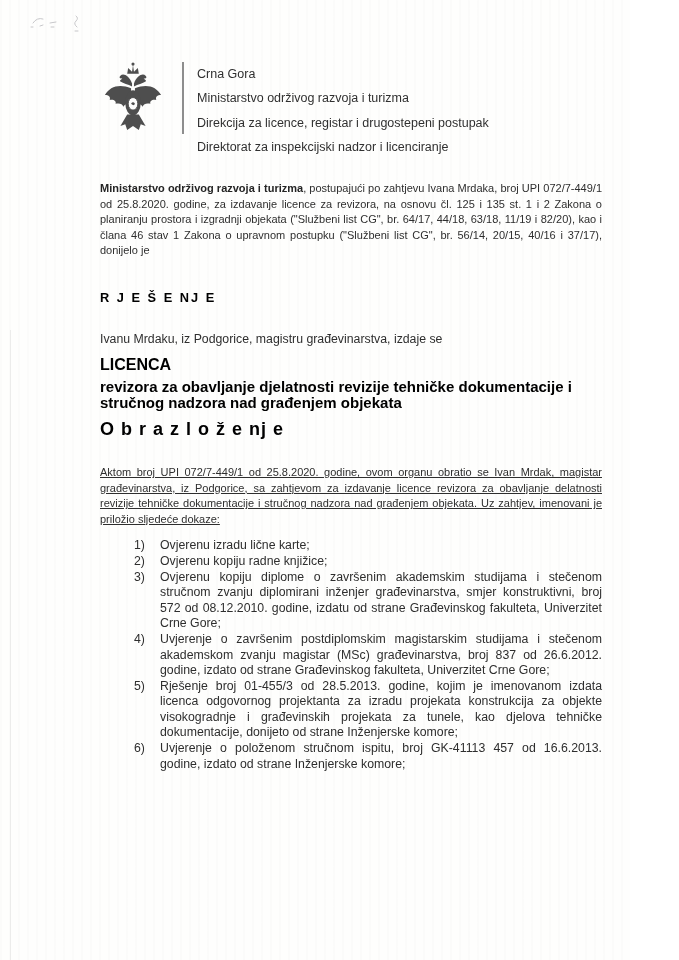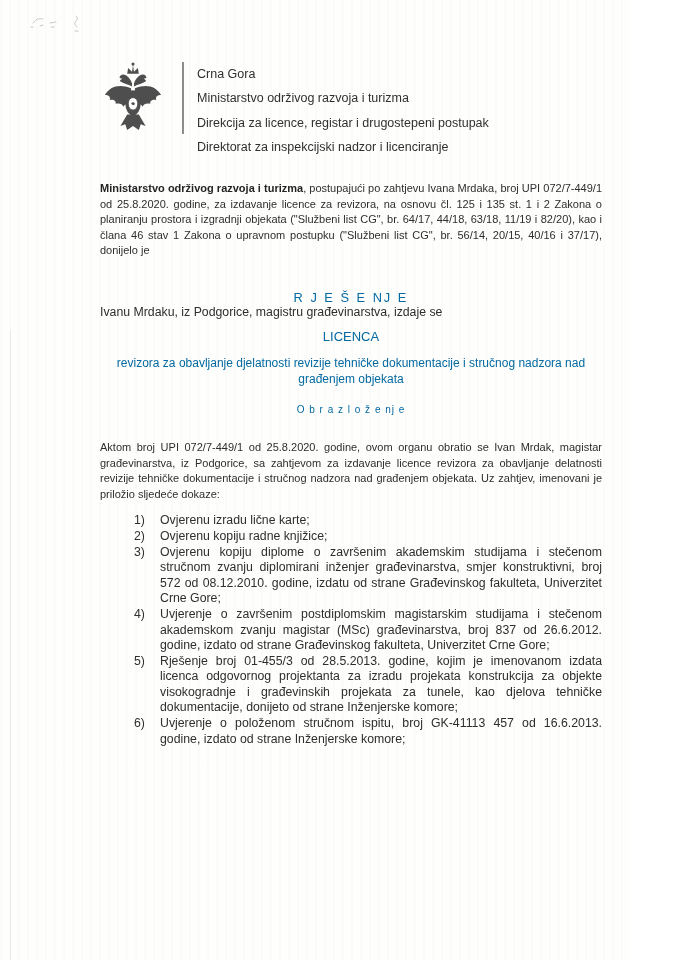--- a/index.html
+++ b/index.html
@@ -29,29 +29,29 @@
   .address-block .site{ color:#9a9a9a; }
 
   
   .ref{ margin-top:128px; font-size:12.3px; line-height:22px; }
 
   
   .para{ text-align:justify; font-size:11px; line-height:15.6px; }
   .intro{ margin-top:27px; }
   .b{ font-weight:bold; color:#242424; }
 
-  .h-center{ text-align:center; font-weight:normal; color:#0369a1; }
+  .h-center{ font-weight:bold; color:#000000; }
   .h-rjesenje{ margin-top:31px; font-size:12.8px; letter-spacing:2px; }
-  .recipient{ font-size:12.3px; }
-  .licenca{ margin-top:10px; font-size:13px; }
-  .scope{ margin-top:11px; font-size:12px; line-height:16.5px; }
+  .recipient{ margin-top:27px; font-size:12.3px; }
+  .licenca{ margin-top:10px; font-size:16px; }
+  .scope{ margin-top:5px; font-size:15px; line-height:16.5px; }
   .period{ margin-top:23px; font-size:12.3px; }
-  .h-obraz{ margin-top:16px; font-size:10px; letter-spacing:1px; }
+  .h-obraz{ margin-top:7px; font-size:18px; letter-spacing:1px; }
 
-  .rationale{ margin-top:25px; }
+  .rationale{ margin-top:25px;text-decoration:underline; }
 
   .evidence{ margin-top:5px; padding-left:34px; }
   .item{ display:flex; font-size:12.3px; line-height:15.6px; }
   .item .num{ width:26px; flex:none; }
   .item .body{ flex:1; text-align:justify; }
 </style>
 </head>
 <body>
 
 <div class="page">

